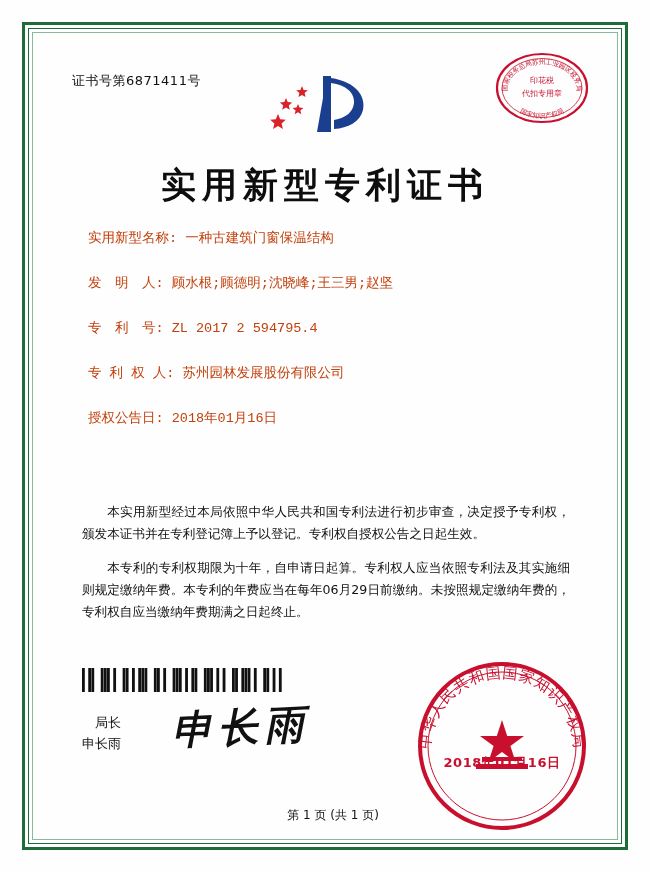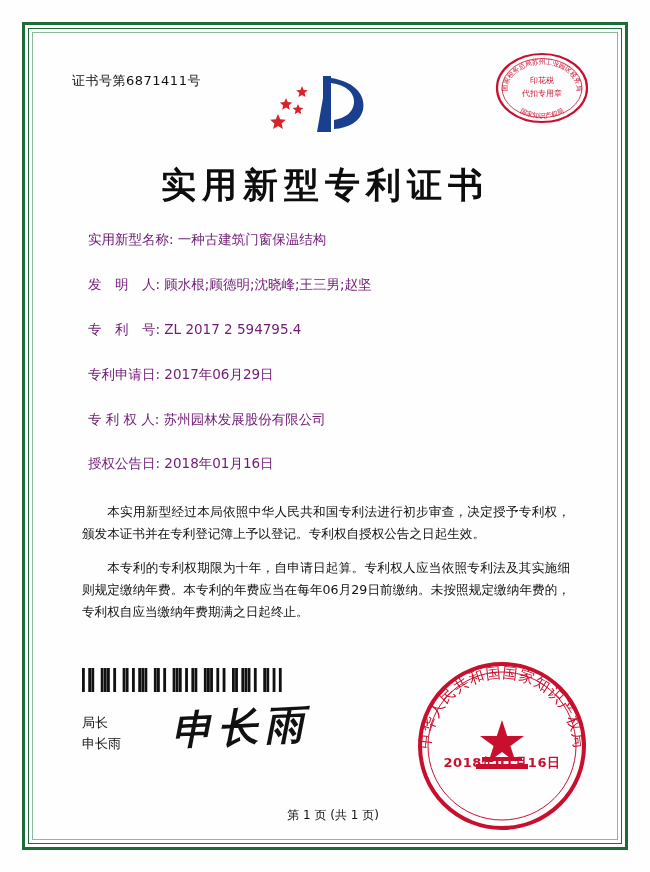--- a/index.html
+++ b/index.html
@@ -106,22 +106,23 @@
   .fields {
     position: absolute;
     left: 48px;
     right: 40px;
     top: 190px;
   }
   .field-row {
     font-size: 13.5px;
     line-height: 1.4;
     margin-bottom: 26px;
-    color: #701a75;
+    color: #c2410c;
     white-space: nowrap;
+    font-family: Liberation Mono, monospace;
   }
   .field-label {
     display: inline-block;
     font-size: 13.5px;
   }
   .field-value {
     display: inline-block;
     font-size: 13.5px;
   }
 
@@ -151,20 +152,21 @@
   }
 
   
   .sig-block {
     position: absolute;
     left: 42px;
     top: 672px;
     font-size: 13px;
     line-height: 1.65;
     color: #111;
+    text-align: right;
   }
   .handwriting {
     position: absolute;
     left: 132px;
     top: 660px;
     font-family: "DejaVu Serif", "Liberation Serif", serif;
     font-size: 40px;
     font-style: italic;
     font-weight: bold;
     letter-spacing: 6px;
@@ -256,24 +258,20 @@
         <span class="field-label">实用新型名称:</span>
         <span class="field-value">一种古建筑门窗保温结构</span>
       </div>
       <div class="field-row">
         <span class="field-label">发　明　人:</span>
         <span class="field-value">顾水根;顾德明;沈晓峰;王三男;赵坚</span>
       </div>
       <div class="field-row">
         <span class="field-label">专　利　号:</span>
         <span class="field-value">ZL 2017 2 594795.4</span>
-      </div>
-      <div class="field-row">
-        <span class="field-label">专利申请日:</span>
-        <span class="field-value">2017年06月29日</span>
       </div>
       <div class="field-row">
         <span class="field-label">专 利 权 人:</span>
         <span class="field-value">苏州园林发展股份有限公司</span>
       </div>
       <div class="field-row">
         <span class="field-label">授权公告日:</span>
         <span class="field-value">2018年01月16日</span>
       </div>
     </div>

